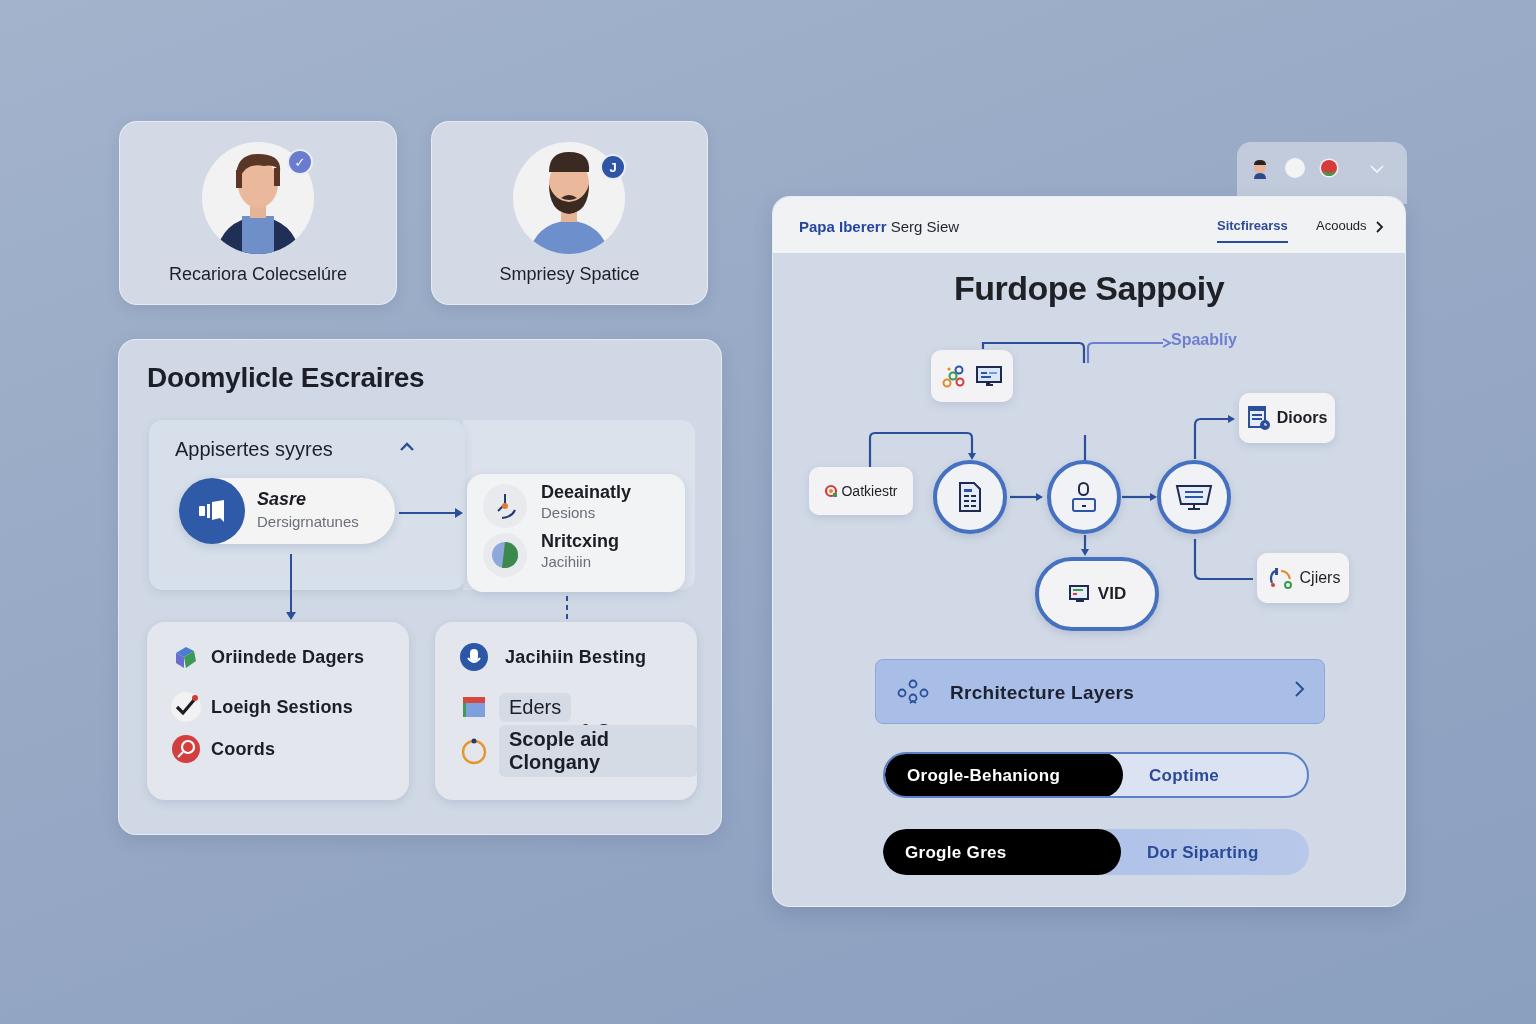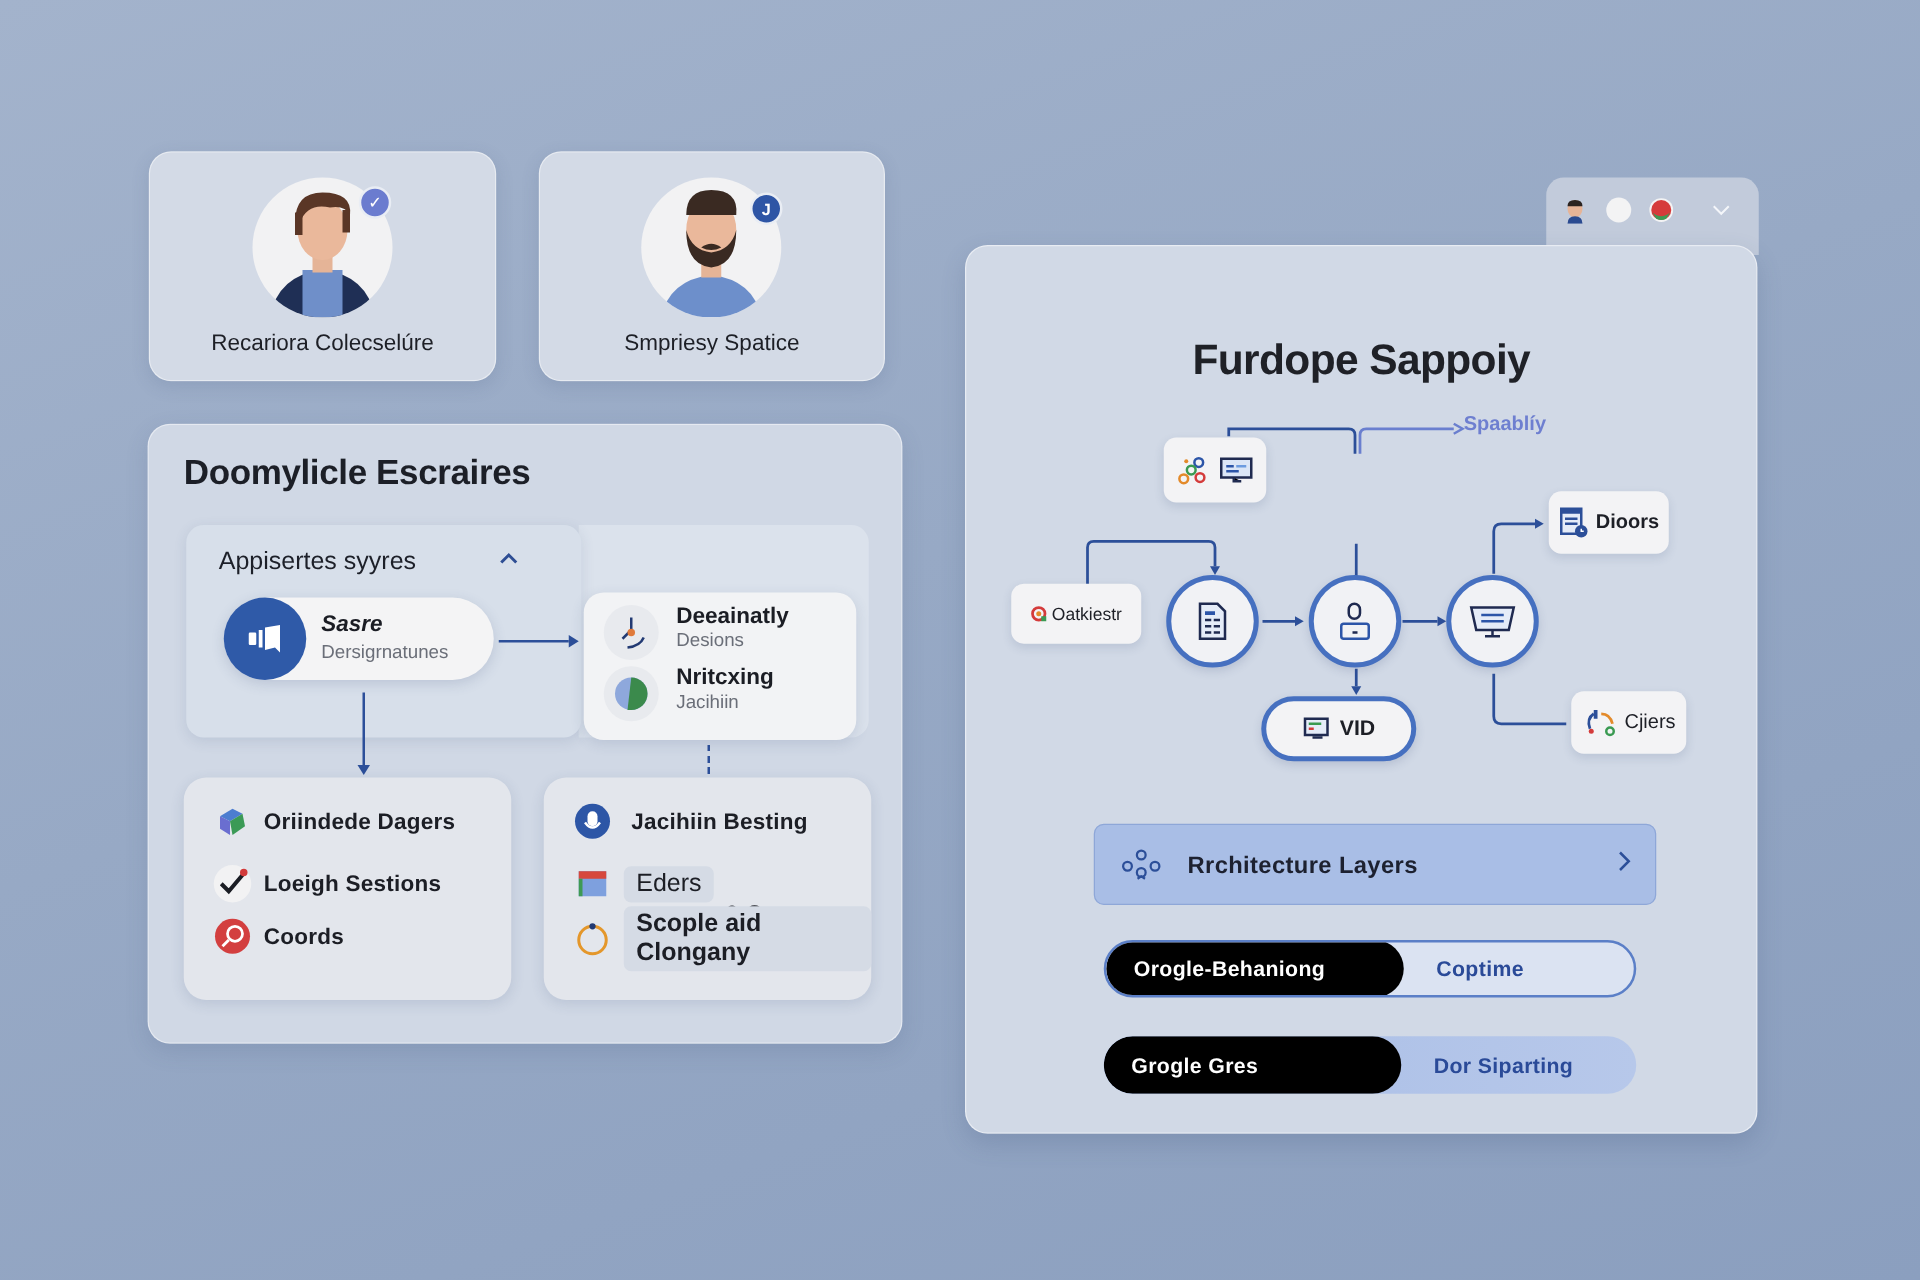--- a/index.html
+++ b/index.html
@@ -345,20 +345,33 @@
     </svg>
   </div>
   <div class="abs" style="left:132px; top:18px;">
     <svg width="16" height="10" viewBox="0 0 16 10">
         <path d="M2 2 L8 8 L14 2" stroke="#f4f6fa" stroke-width="1.6" fill="none"></path>
       </svg>
   </div>
 </div>
 
 <div class="right-window">
+  <div class="win-header">
+    <div class="brand">
+      <b>Papa Ibererr</b>
+      <span>Serg Siew</span>
+    </div>
+    <div class="tab active" style="left:444px;">Sitcfirearss</div>
+    <div class="tab" style="left:543px;">Acoouds</div>
+    <div class="abs" style="left:603px; top:22px;">
+      <svg width="8" height="12" viewBox="0 0 8 12">
+          <path d="M1 1 L6 6 L1 11" stroke="#1d1f26" stroke-width="1.8" fill="none"></path>
+        </svg>
+    </div>
+  </div>
 
   <div class="hero-title">Furdope Sappoiy</div>
 
   <svg class="abs" style="left:0; top:0;" width="634" height="711">
     <g stroke="#2c4f99" stroke-width="2.2" fill="none">
 
       <path d="M210 152 L210 146 L306 146 Q311 146 311 151 L311 166"></path>
 
       <path d="M315 166 L315 151 Q315 146 320 146 L390 146" stroke="#6a7fcf"></path>
 
@@ -458,21 +471,21 @@
     <svg width="30" height="26" viewBox="0 0 30 26">
       <path d="M9 6 Q3 10 6 18" stroke="#2c4f99" stroke-width="2.2" fill="none"></path>
       <rect x="9" y="3" width="3" height="7" fill="#2c4f99"></rect>
       <path d="M15 6 Q22 6 24 14" stroke="#e38a2a" stroke-width="2.2" fill="none"></path>
       <circle cx="7" cy="20" r="2" fill="#d43b3b"></circle>
       <circle cx="22" cy="20" r="3" stroke="#3a9a52" stroke-width="2" fill="none"></circle>
     </svg>
     <span class="lbl-bold" style="font-size:16px; margin-left:4px; font-weight:normal;">Cjiers</span>
   </div>
 
-  <div class="node-pill" style="left:236px; top:360px; width:124px; height:52px; display:flex; align-items:center; justify-content:center;">
+  <div class="node-pill" style="left:262px; top:360px; width:124px; height:74px; display:flex; align-items:center; justify-content:center;">
     <svg width="22" height="20" viewBox="0 0 22 20">
       <rect x="2" y="2" width="18" height="13" stroke="#1f2a50" stroke-width="2" fill="#e5ecf8"></rect>
       <rect x="5" y="5" width="10" height="2" fill="#3a9a52"></rect>
       <rect x="5" y="9" width="4" height="2" fill="#d43b3b"></rect>
       <path d="M8 17 L16 17" stroke="#1f2a50" stroke-width="2"></path>
     </svg>
     <span class="lbl-bold" style="margin-left:8px;">VID</span>
   </div>
 
   <div class="arch-bar">

